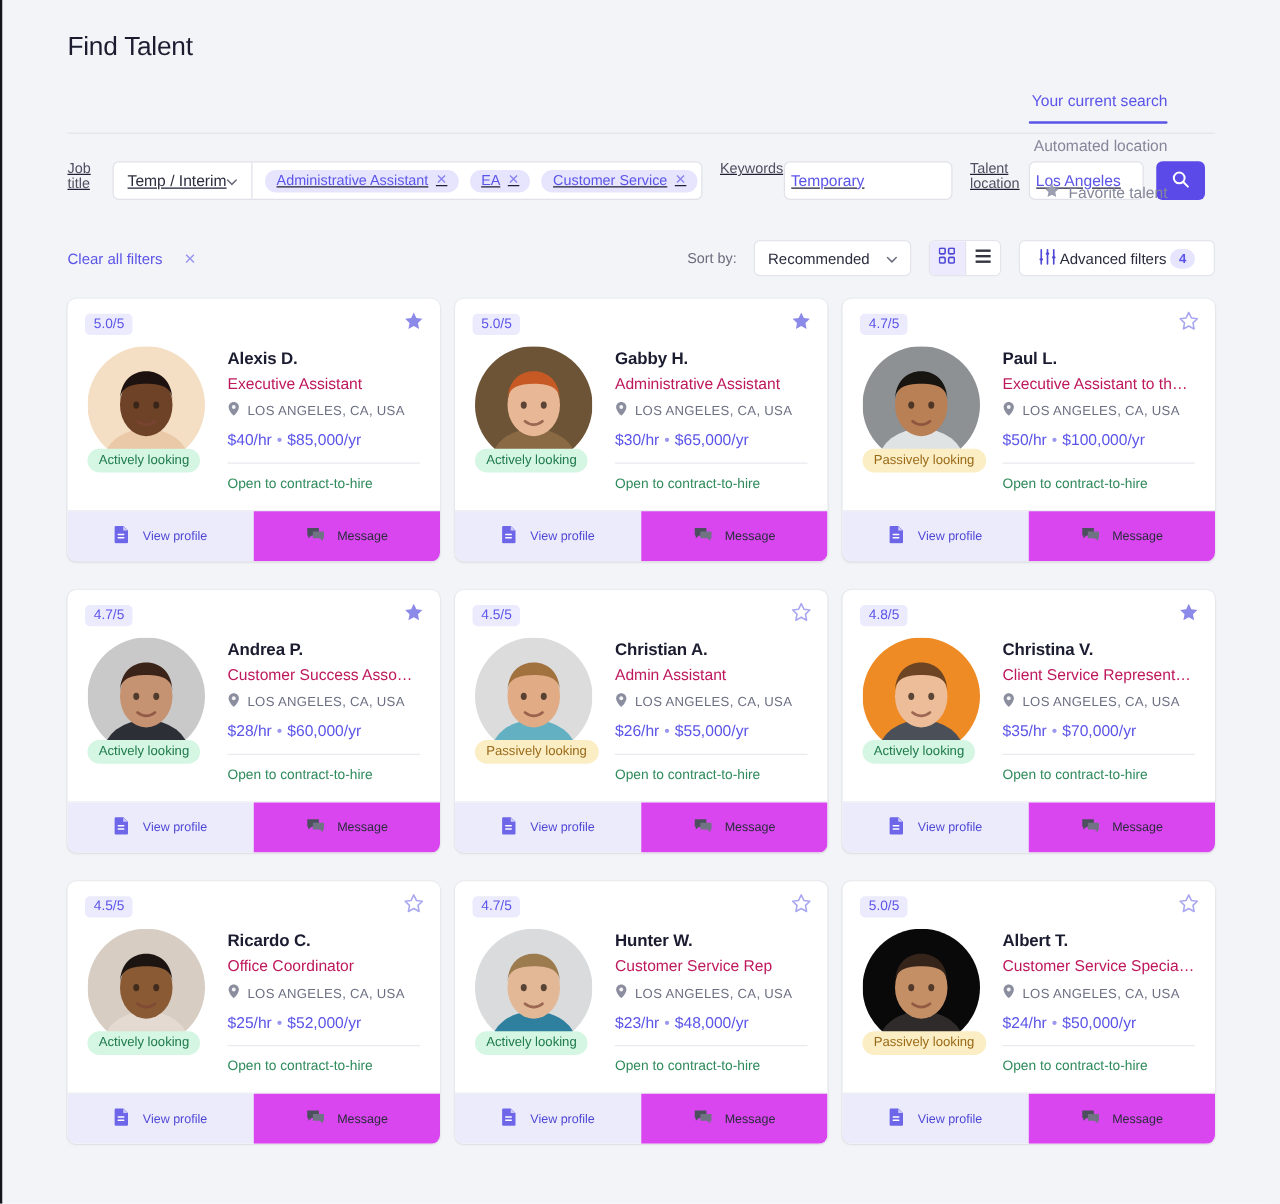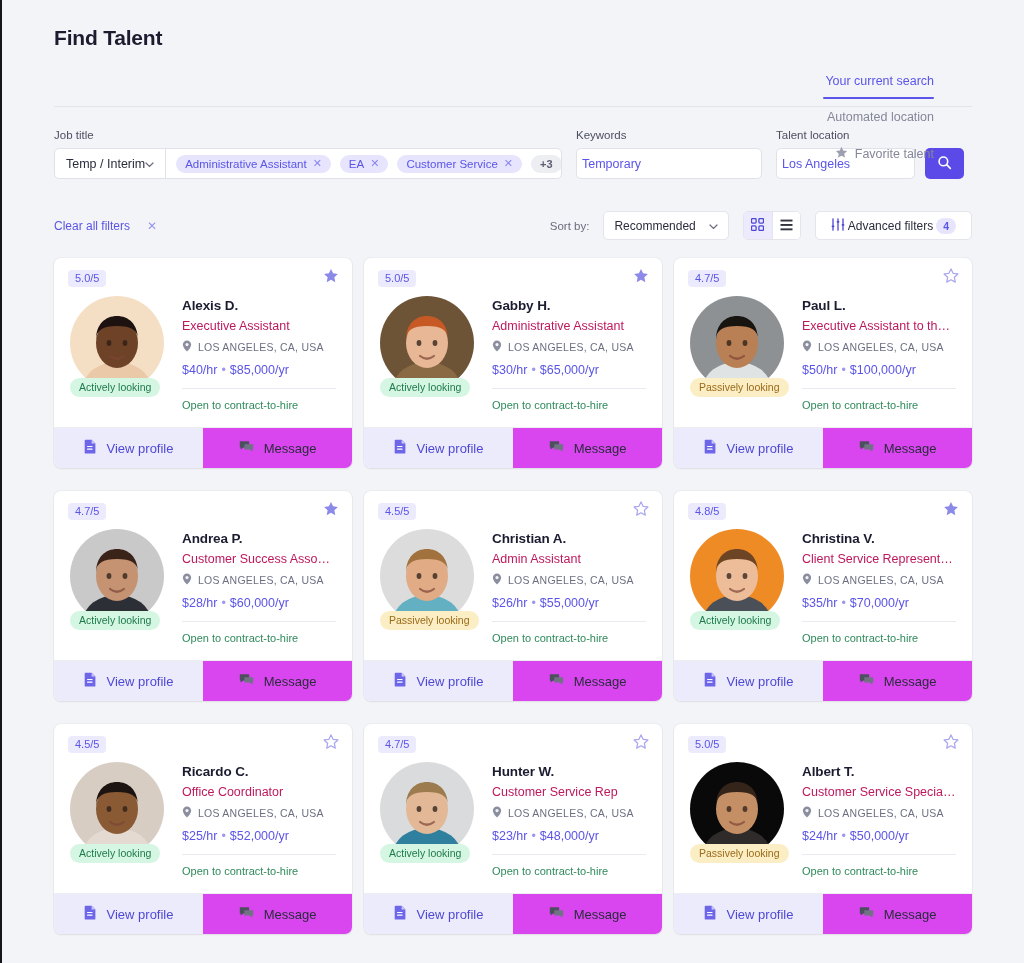--- a/index.html
+++ b/index.html
@@ -31,21 +31,21 @@
     left: 0; top: 0;
     width: 1022px;
     height: 963px;
     background: #f3f4f7;
     padding: 0 52px;
   }
 
   
   .page-title {
     font-size: 21px;
-    font-weight: bold;
+    font-weight: normal;
     letter-spacing: -0.2px;
     color: #1b1c30;
     padding-top: 26px;
   }
 
   .tabs {
     display: flex;
     align-items: flex-end;
     gap: 12px;
     margin-top: 24px;
@@ -78,21 +78,21 @@
   }
   .tab .star-g { display: block; }
 
   
   .search-row {
     display: flex;
     align-items: flex-end;
     gap: 0;
     margin-top: 22px;
   }
-  .field-group { display: flex; flex-direction: column; }
+  .field-group { display: flex; flex-direction: row; text-decoration: underline; }
   .field-label {
     font-size: 11.5px;
     color: #4d4f62;
     margin-bottom: 7px;
     font-weight: 500;
   }
   .jobtitle-group { width: 508px; }
   .jobtitle-box {
     display: flex;
     align-items: center;
@@ -353,21 +353,21 @@
     display: flex;
     height: 41px;
     border-top: 1px solid #edeef2;
   }
   .action-btn {
     flex: 1;
     display: flex;
     align-items: center;
     justify-content: center;
     gap: 10px;
-    font-size: 13px;
+    font-size: 10px;
     cursor: pointer;
   }
   .action-view {
     background: #ecebfb;
     color: #4f48d6;
   }
   .action-msg {
     background: #d946ef;
     color: #2b2c3d;
   }

